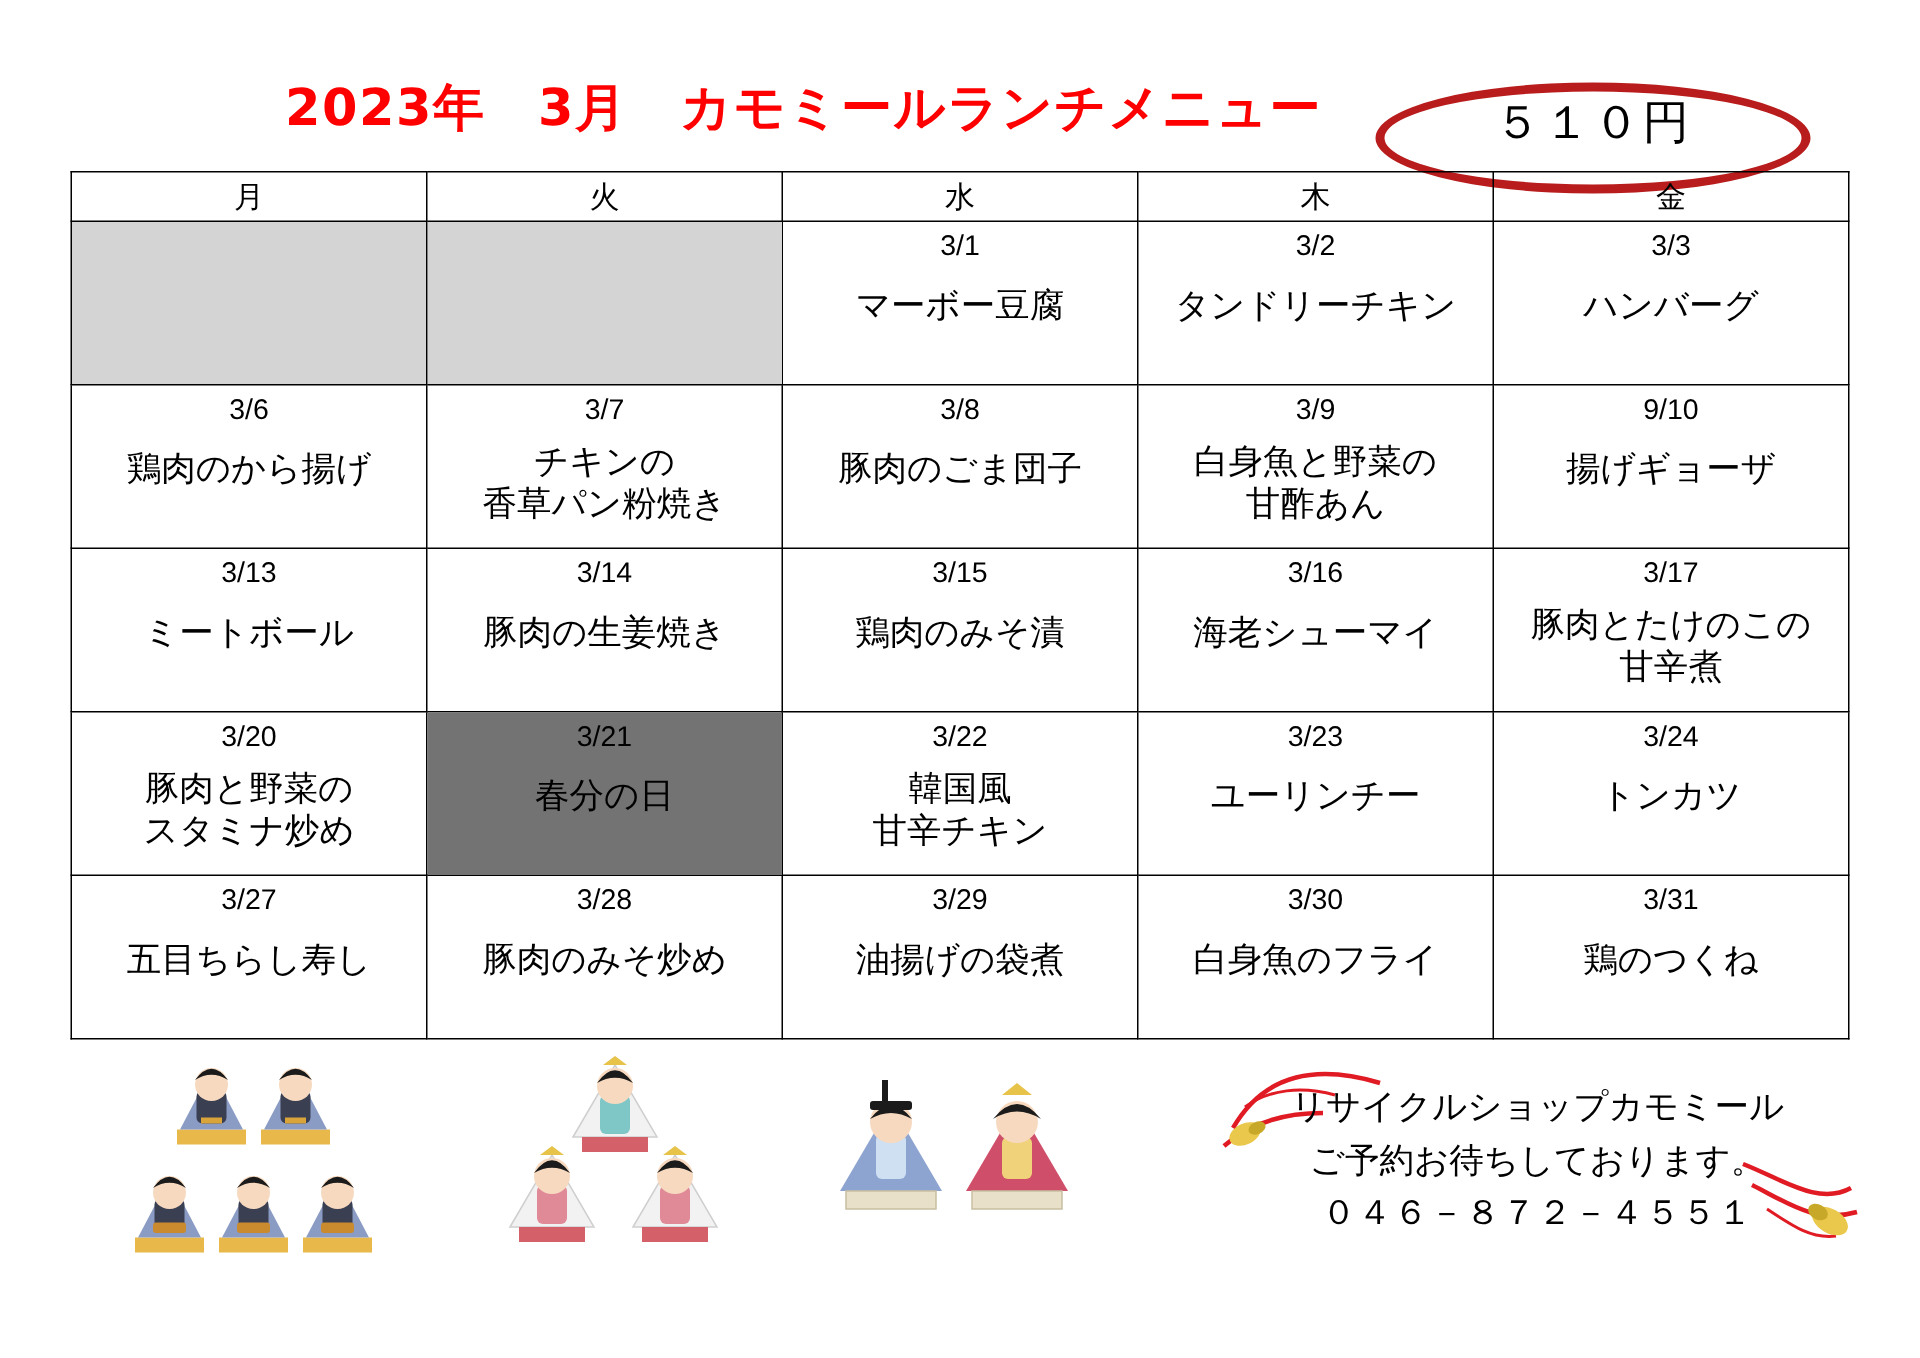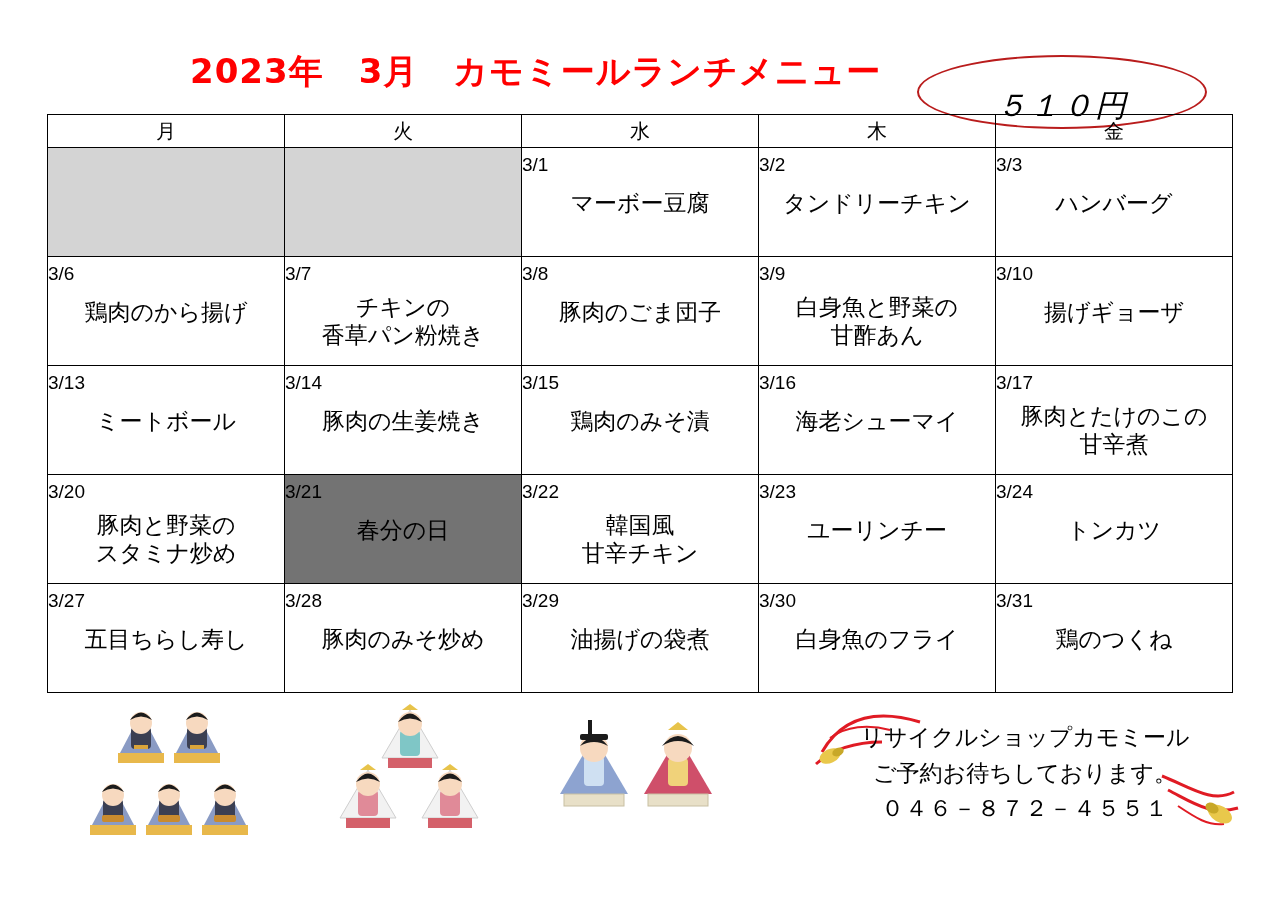--- a/index.html
+++ b/index.html
@@ -41,27 +41,26 @@
     white-space: nowrap;
     font-family: "DejaVu Sans", "Liberation Sans", sans-serif;
     transform: translateY(-50%);
   }
   .price-bubble {
     position: absolute;
     left: 917px;
     top: 21px;
     width: 290px;
     height: 74px;
-    border: 2px solid #b91c1c;
+    border: 6px solid #b91c1c;
     border-radius: 50%;
     box-sizing: border-box;
     display: flex;
-    align-items: flex-end;
+    align-items: flex-start;
     justify-content: center;
-    font-style: italic;
   }
   .price-text {
     font-size: 31px;
     letter-spacing: 2px;
     color: #000;
     white-space: nowrap;
   }
 
   
   table.menu {
@@ -90,21 +89,21 @@
     position: relative;
   }
   td.cell.blank {
     background: #d4d4d4;
   }
   td.cell.holiday {
     background: #737373;
   }
   .date {
     display: block;
-    text-align: left;
+    text-align: center;
     font-size: 19px;
     margin-top: 7px;
     line-height: 1.1;
     color: #000;
   }
   .dish {
     display: block;
     text-align: center;
     font-size: 23px;
     line-height: 1.22;
@@ -207,21 +206,21 @@
         <td class="cell">
           <span class="date">3/8</span>
           <span class="dish">豚肉のごま団子</span>
         </td>
         <td class="cell">
           <span class="date">3/9</span>
           <span class="dish two-line">白身魚と野菜の
 甘酢あん</span>
         </td>
         <td class="cell">
-          <span class="date">3/10</span>
+          <span class="date">9/10</span>
           <span class="dish">揚げギョーザ</span>
         </td>
       </tr>
 
       <tr>
         <td class="cell">
           <span class="date">3/13</span>
           <span class="dish">ミートボール</span>
         </td>
         <td class="cell">

